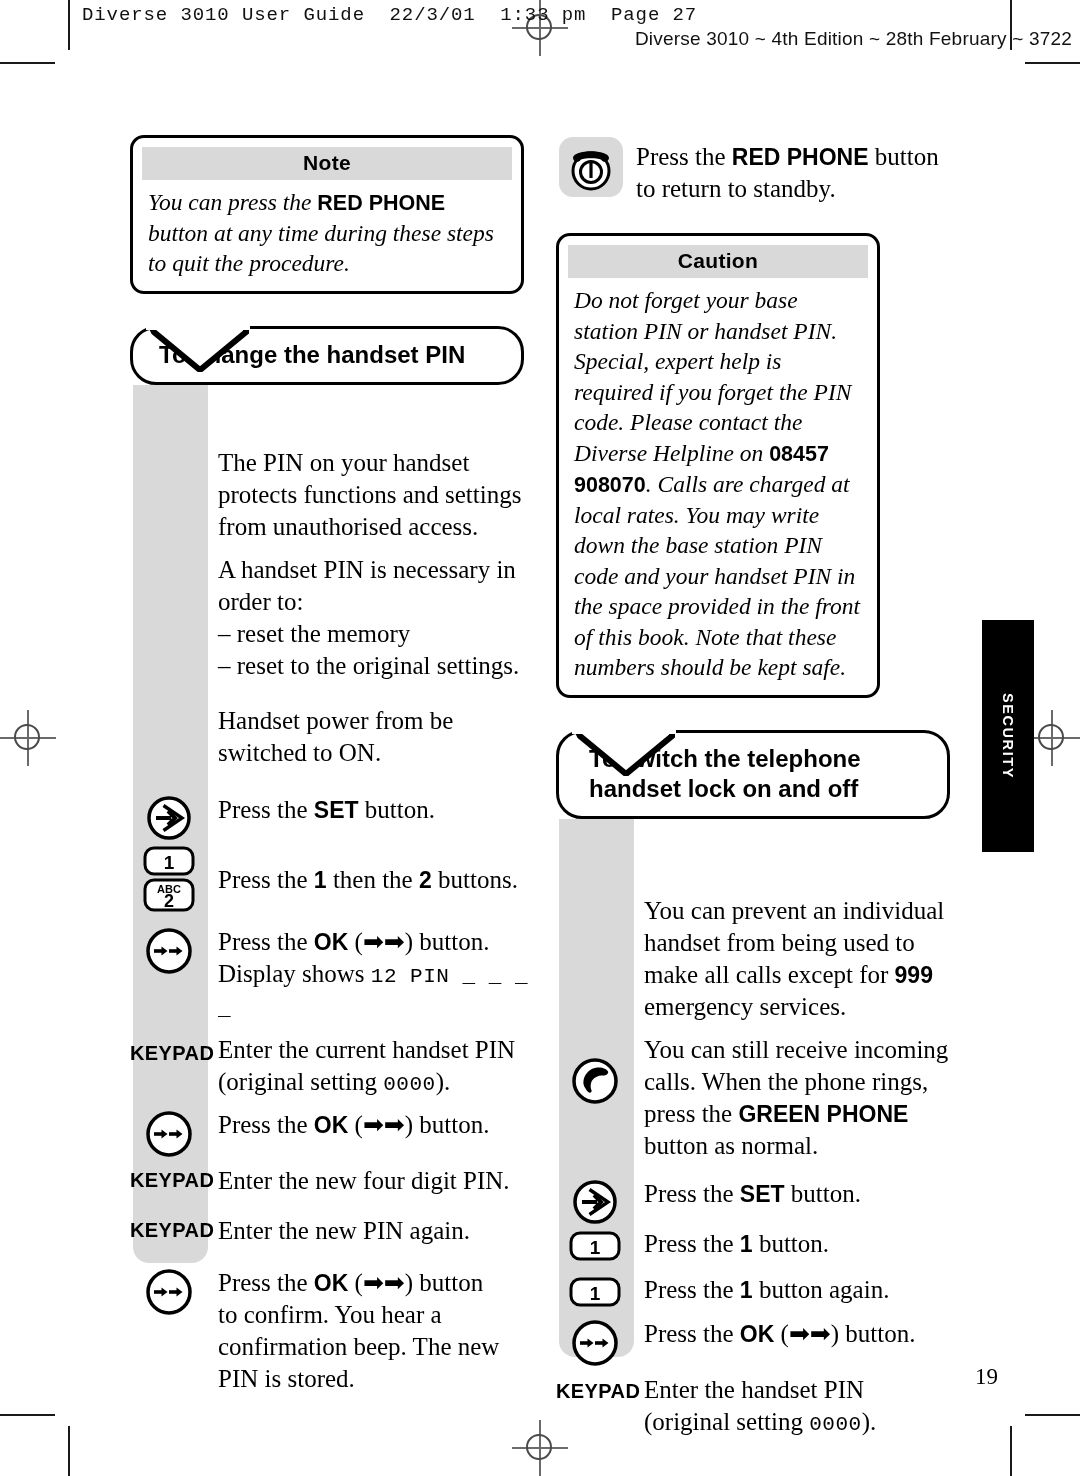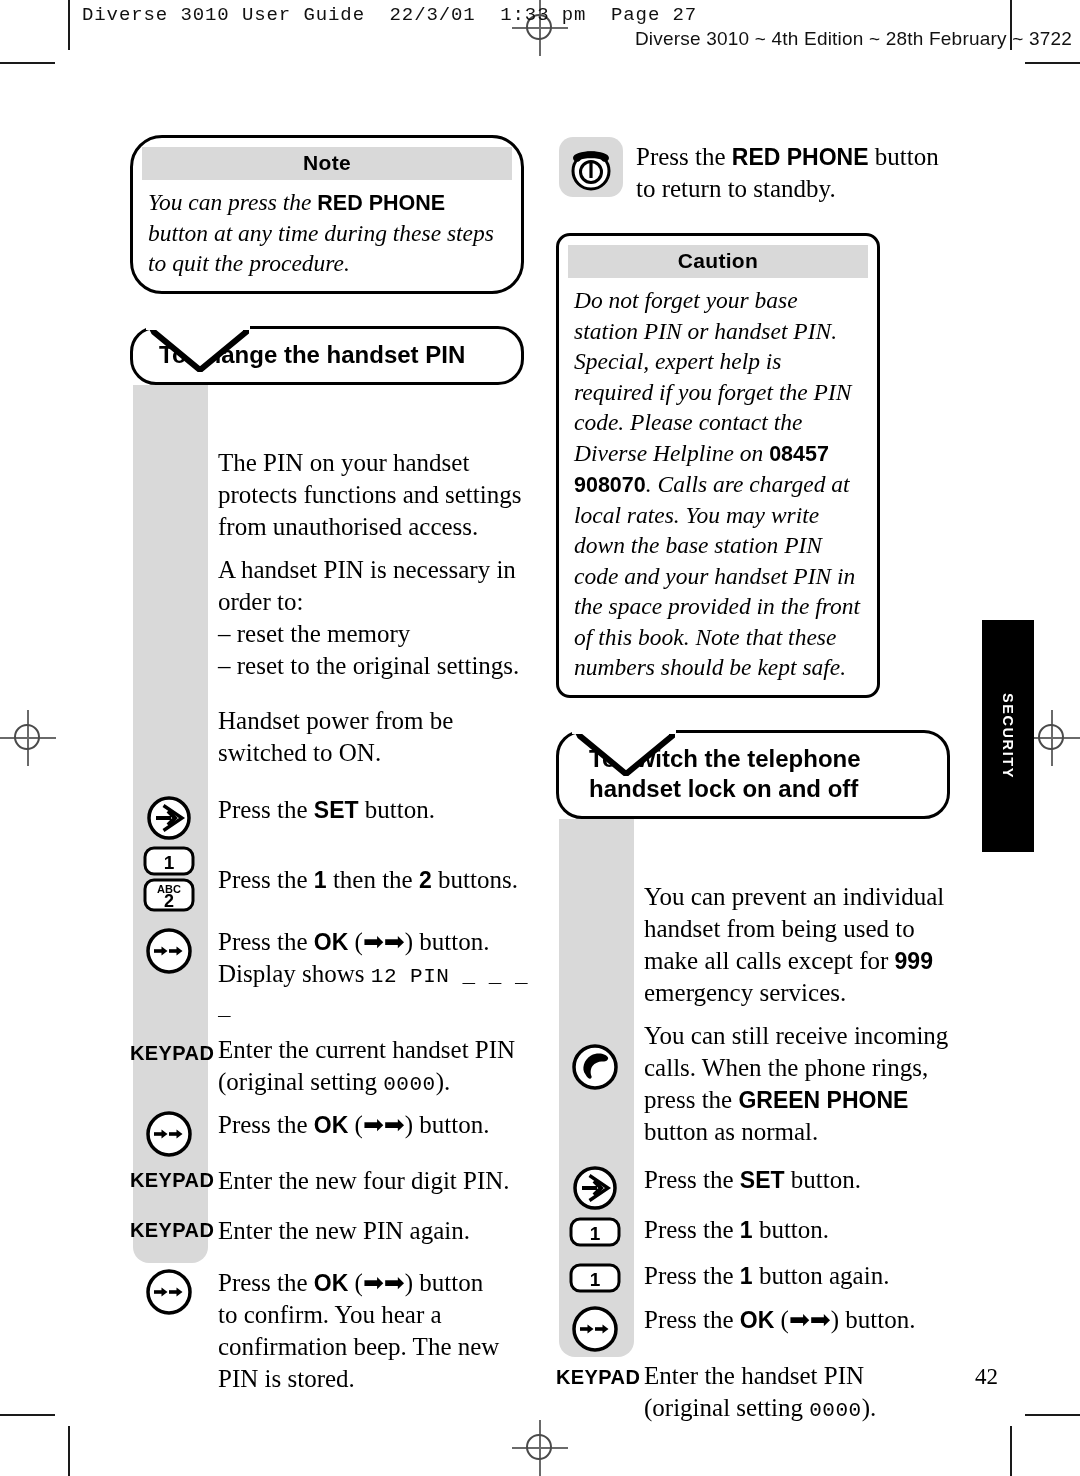--- a/index.html
+++ b/index.html
@@ -149,21 +149,21 @@
     <div class="rm-vline"></div>
       <div class="rm-hline"></div>
       <div class="rm-circle"></div>
   </div>
 
   <div class="hdr-file">Diverse 3010 User Guide  22/3/01  1:33 pm  Page 27</div>
   <div class="hdr-edition">Diverse 3010 ~ 4th Edition ~ 28th February ~ 3722</div>
 
   <div class="col-left">
 
-    <div class="infobox" style="width:394px;border-radius:32px;">
+    <div class="infobox" style="width:394px;">
       <div class="infobox-title">Note</div>
       <div class="infobox-body" id="note-body">You can press the <b>RED PHONE</b> button at any time during these steps to quit the procedure.</div>
     </div>
 
     <div style="height:32px;"></div>
     <div class="bubble-wrap">
       <div class="bubble" style="width:394px;">To change the handset PIN</div>
       <svg class="bubble-tail" viewBox="0 0 108 48">
         <polygon points="6,0 102,0 102,8 56,46 10,8" fill="#ffffff" stroke="#000000" stroke-width="6" stroke-linejoin="miter"></polygon>
         <rect x="2" y="0" width="104" height="6" fill="#ffffff"></rect>
@@ -294,21 +294,21 @@
     <div class="bubble-wrap">
       <div class="bubble" style="width:394px;padding-left:30px;">
         <span>To switch the telephone</span><br>
         <span>handset lock on and off</span>
       </div>
       <svg class="bubble-tail" viewBox="0 0 108 48" style="top:-2px;">
         <polygon points="6,0 102,0 102,8 56,46 10,8" fill="#ffffff" stroke="#000000" stroke-width="6" stroke-linejoin="miter"></polygon>
         <rect x="2" y="0" width="104" height="6" fill="#ffffff"></rect>
       </svg>
 
-      <div class="steps" style="padding-top:14px;">
+      <div class="steps" style="padding-top:28px;">
         <div class="greystrip" style="top:0;height:538px;"></div>
 
         <div class="introtext" style="padding-top:48px;">
           <p id="R-intro1">You can prevent an individual handset from being used to make all calls except for <b>999</b> emergency services.</p>
         </div>
 
         <div class="steprow" style="margin-top:2px;">
           <div class="stepicon" style="padding-top:24px;">
             <svg class="ic" width="46" height="46" viewBox="0 0 46 46">
               <circle cx="23" cy="23" r="21" fill="#fff" stroke="#000" stroke-width="3.5"></circle>
@@ -369,15 +369,15 @@
         </div>
 
       </div>
     </div>
   </div>
 
   <div class="sectab">
     <span>SECURITY</span>
   </div>
 
-  <div class="pageno">42</div>
+  <div class="pageno">19</div>
 
 </div>
 
 </body></html>

